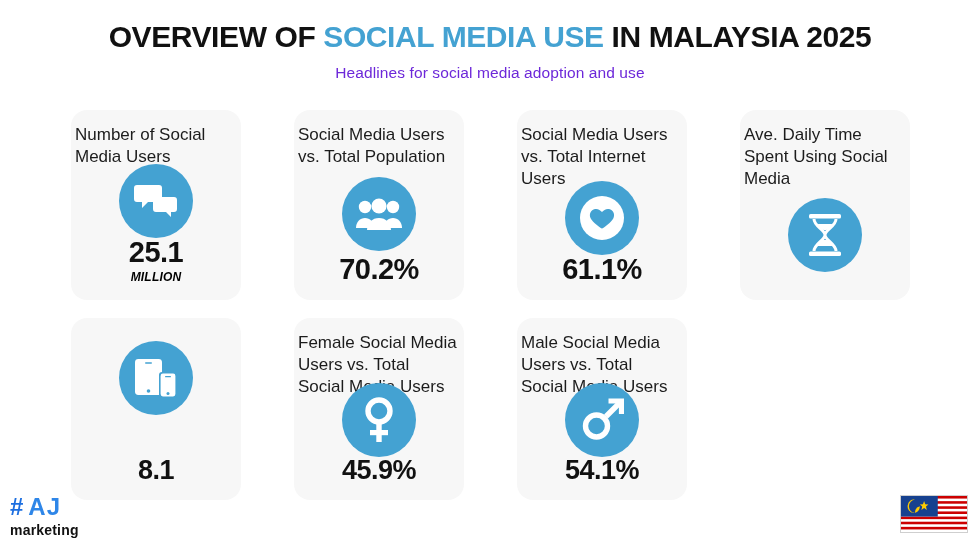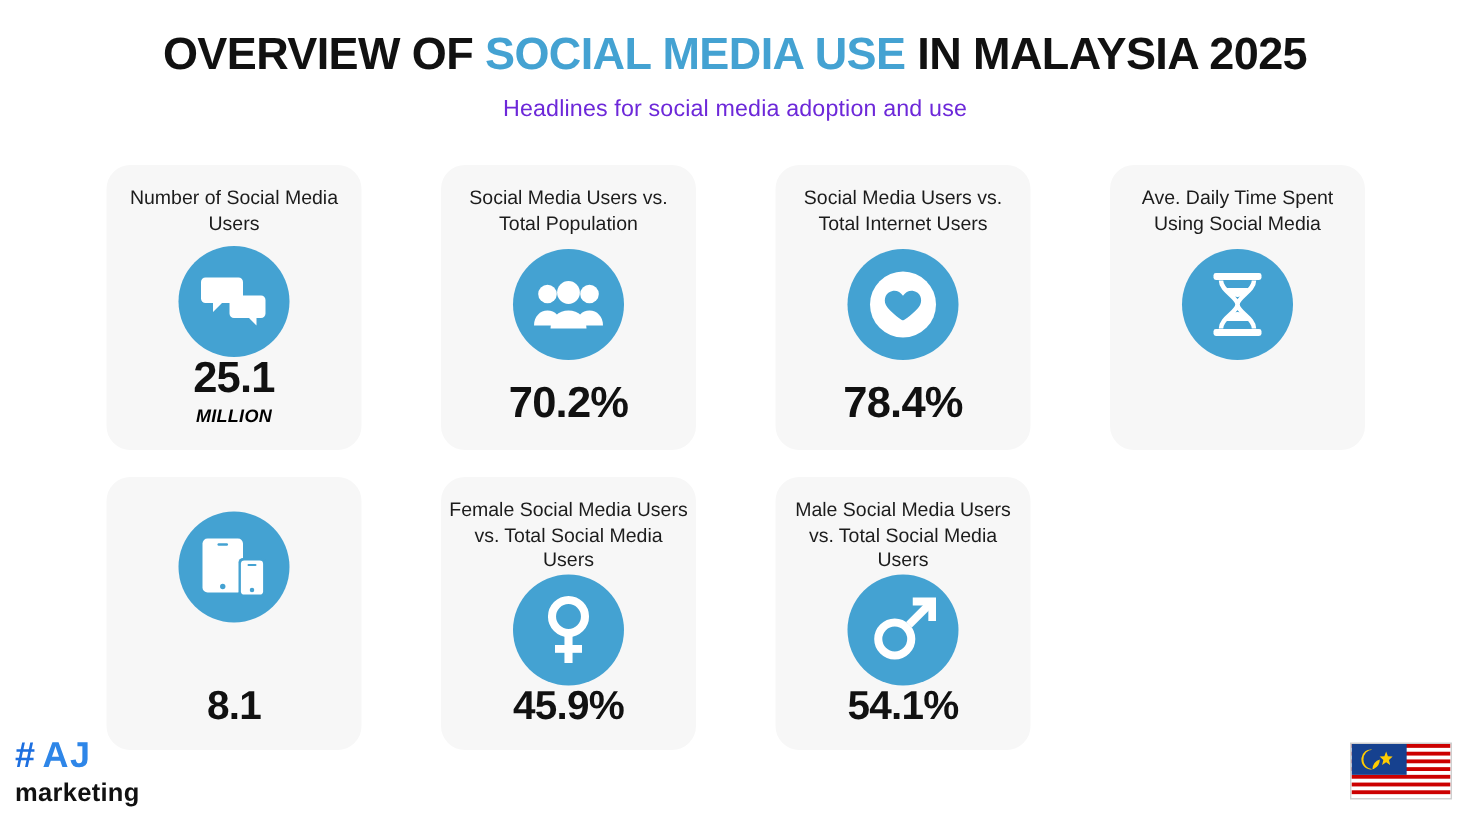--- a/index.html
+++ b/index.html
@@ -53,25 +53,24 @@
   .card {
     background: #F7F7F7;
     border-radius: 16px;
     display: flex;
     flex-direction: column;
     align-items: center;
     padding-top: 14px;
     box-sizing: border-box;
   }
   .card-label {
-    font-size: 13px;
+    font-size: 17px;
     line-height: 1.28;
     font-weight: 400;
     color: #1c1c1c;
-    text-align: center;
     padding: 0 4px;
     min-height: 30px;
   }
 
   
   .icon-circle {
     width: 74px;
     height: 74px;
     border-radius: 50%;
     background: #44A2D2;
@@ -126,21 +125,21 @@
     line-height: 1;
   }
   .logo-aj {
     font-size: 24px;
     font-weight: bold;
     color: #2E86E8;
     letter-spacing: 1px;
     line-height: 1;
   }
   .logo-sub {
-    font-size: 17px;
+    font-size: 14px;
     font-weight: bold;
     color: #111111;
     margin-top: 4px;
     letter-spacing: 0.2px;
   }
 
   
   .flag {
     position: absolute;
     right: 12px;
@@ -194,21 +193,21 @@
 
   <div class="card">
     <div class="card-label">Social Media Users vs. Total Internet Users</div>
     <div class="icon-circle">
       <svg width="74" height="74" viewBox="0 0 74 74">
         <circle cx="37" cy="37" r="22" fill="#ffffff"></circle>
         <path fill="#44A2D2" d="M37 47.5c-1 0-9.6-6.4-11.4-10.2-1.9-4 .2-8.6 4.4-9.3 2.9-.5 5.4 1 7 3.1 1.6-2.1 4.1-3.6 7-3.1 4.2.7 6.3 5.3 4.4 9.3-1.8 3.8-10.4 10.2-11.4 10.2z"></path>
       </svg>
     </div>
     <div class="value-wrap">
-      <div class="value">78.4%</div>
+      <div class="value">61.1%</div>
     </div>
   </div>
 
   <div class="card row2">
     <div class="card-label">Ave. Daily Time Spent Using Social Media</div>
     <div class="icon-circle">
       <svg width="36" height="42" viewBox="0 0 36 42">
         <rect x="2" y="0" width="32" height="4.6" rx="1.6" fill="#ffffff"></rect>
         <rect x="2" y="37.4" width="32" height="4.6" rx="1.6" fill="#ffffff"></rect>
         <path fill="none" stroke="#ffffff" stroke-width="3" d="M7 5c0 7 11 11 11 16S7 30 7 37M29 5c0 7-11 11-11 16s11 9 11 16"></path>

